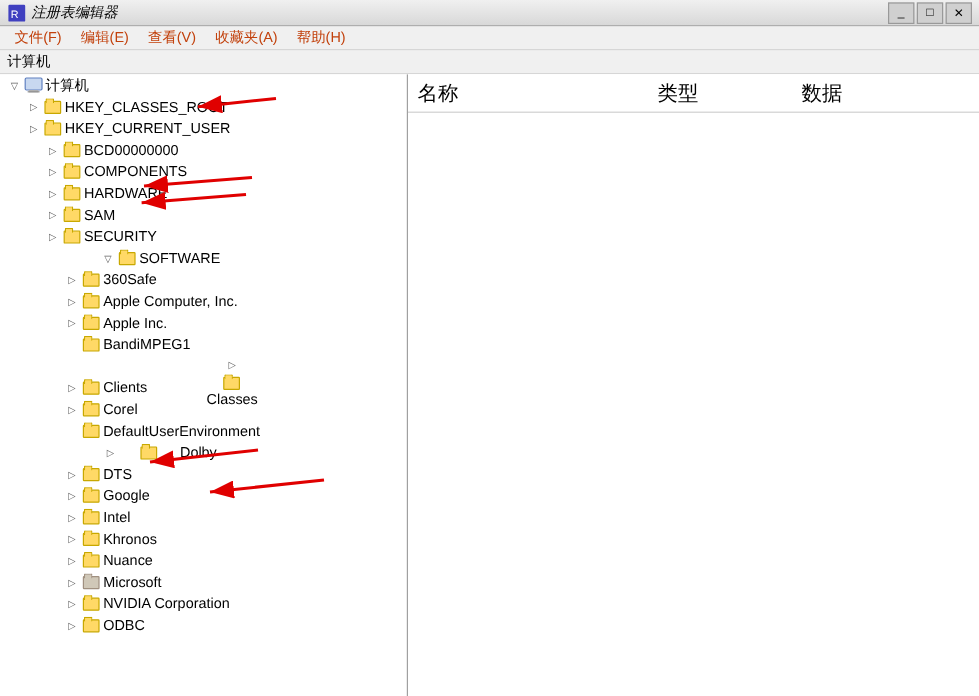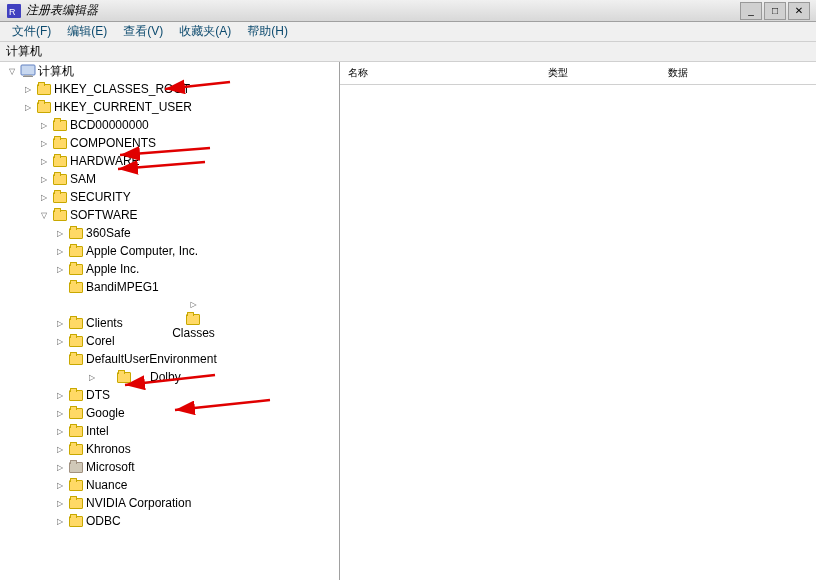--- a/index.html
+++ b/index.html
@@ -49,21 +49,21 @@
       background: #f0f0f0;
       height: 20px;
       display: flex;
       align-items: center;
       padding: 0 4px;
       border-bottom: 1px solid #d0d0d0;
     }
     .menu-item {
       padding: 16px 8px;
       font-size: 12px;
-      color: #0c4a6e;
+      color: #c2410c;
       cursor: pointer;
     }
     .address-bar {
       background: #f0f0f0;
       height: 20px;
       display: flex;
       align-items: center;
       padding: 0 6px;
       border-bottom: 1px solid #d0d0d0;
       font-size: 12px;
@@ -91,21 +91,21 @@
       display: flex;
       flex-direction: column;
     }
     .right-header {
       display: flex;
       border-bottom: 1px solid #d0d0d0;
       padding: 2px 0;
       background: #fff;
     }
     .right-col {
-      font-size: 10px;
+      font-size: 17px;
       color: #000;
       padding: 2px 8px;
     }
     .right-col-name { width: 200px; }
     .right-col-type { width: 120px; }
     .right-col-data { flex: 1; }
     .tree-item {
       display: flex;
       align-items: center;
       height: 18px;
@@ -274,21 +274,21 @@
           </span>
           <span class="item-text">SAM</span>
         </div>
         <div class="tree-item" style="padding-left: 36px;">
           <span class="toggle toggle-expand"></span>
           <span class="folder-icon">
             <div class="folder-yellow"></div>
           </span>
           <span class="item-text">SECURITY</span>
         </div>
-        <div class="tree-item" style="padding-left: 36px;">
+        <div class="tree-item" style="padding-left: 36px; margin-left: 46px;">
           <span class="toggle toggle-collapse"></span>
           <span class="folder-icon">
             <div class="folder-yellow"></div>
           </span>
           <span class="item-text">SOFTWARE</span>
         </div>
         <div class="tree-item" style="padding-left: 52px;">
           <span class="toggle toggle-expand"></span>
           <span class="folder-icon">
             <div class="folder-yellow"></div>
@@ -375,30 +375,30 @@
         <div class="tree-item" style="padding-left: 52px;">
           <span class="toggle toggle-expand"></span>
           <span class="folder-icon">
             <div class="folder-yellow"></div>
           </span>
           <span class="item-text">Khronos</span>
         </div>
         <div class="tree-item" style="padding-left: 52px;">
           <span class="toggle toggle-expand"></span>
           <span class="folder-icon">
+            <div class="folder-yellow"></div>
+          </span>
+          <span class="item-text">Nuance</span>
+        </div>
+        <div class="tree-item" style="padding-left: 52px;">
+          <span class="toggle toggle-expand"></span>
+          <span class="folder-icon">
             <div class="folder-grey"></div>
           </span>
           <span class="item-text">Microsoft</span>
-        </div>
-        <div class="tree-item" style="padding-left: 52px;">
-          <span class="toggle toggle-expand"></span>
-          <span class="folder-icon">
-            <div class="folder-yellow"></div>
-          </span>
-          <span class="item-text">Nuance</span>
         </div>
         <div class="tree-item" style="padding-left: 52px;">
           <span class="toggle toggle-expand"></span>
           <span class="folder-icon">
             <div class="folder-yellow"></div>
           </span>
           <span class="item-text">NVIDIA Corporation</span>
         </div>
         <div class="tree-item" style="padding-left: 52px;">
           <span class="toggle toggle-expand"></span>

